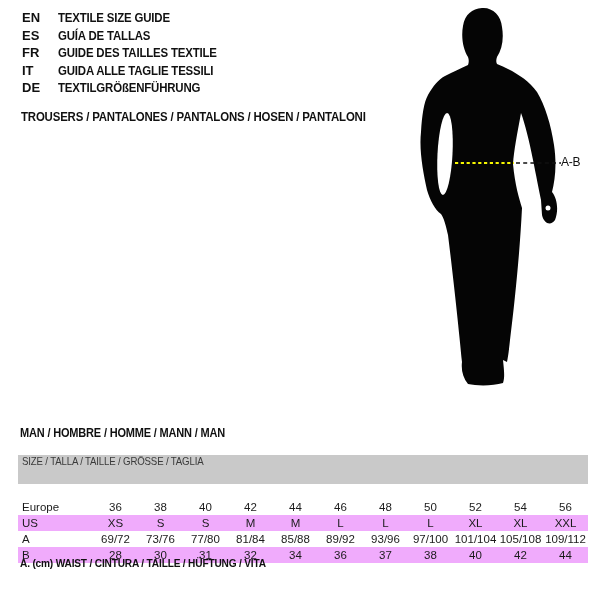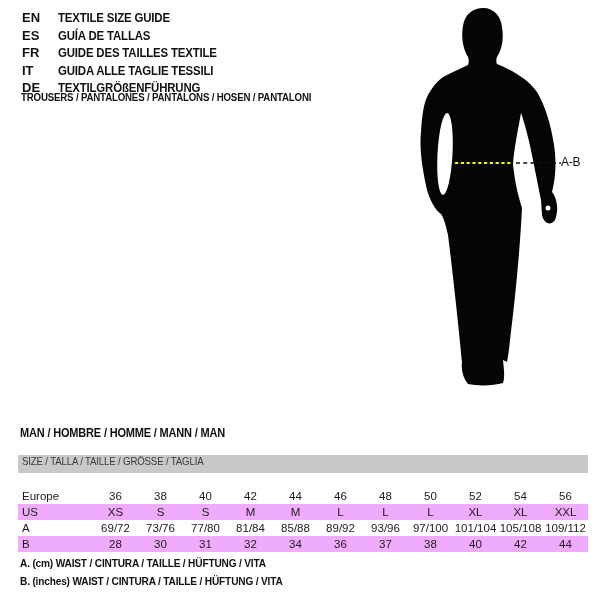--- a/index.html
+++ b/index.html
@@ -9,31 +9,31 @@
   }
   .cnd { display:inline-block; transform:scaleX(.88); transform-origin:0 50%;
          letter-spacing:-.2px; white-space:nowrap; }
 
   
   .lang-block { position:absolute; left:22px; top:9px; }
   .lang-row   { height:17.5px; line-height:17.5px; white-space:nowrap; }
   .lang-code  { display:inline-block; width:36px; font-weight:bold; font-size:13px; vertical-align:top; }
   .lang-label { font-weight:bold; font-size:13px; vertical-align:top; }
 
-  .garment-title { position:absolute; left:21px; top:91px; font-weight:bold; font-size:11px; white-space:nowrap; }
+  .garment-title { position:absolute; left:21px; top:109px; font-weight:bold; font-size:13px; white-space:nowrap; }
   .section-title { position:absolute; left:20px; top:426px; font-weight:bold; font-size:12.5px; white-space:nowrap; }
 
   
   .figure-svg { position:absolute; left:405px; top:0; }
   .ab-label   { position:absolute; left:561px; top:155px; font-size:12px; font-weight:normal; letter-spacing:-.3px; }
 
   
   .size-table { position:absolute; left:18px; top:455px; width:570px; }
   .size-table-header {
-    height:18px; line-height:13px; background:#c9c9c9; color:#3a3a3a;
+    height:29px; line-height:13px; background:#c9c9c9; color:#3a3a3a;
     font-size:11px; padding-left:4px; overflow:hidden;
   }
   table.sizes { width:570px; border-collapse:collapse; table-layout:fixed; margin-top:15px; }
   .sizes td { height:16px; font-size:11.5px; color:#1b1b1b; text-align:center; padding:0; }
   .sizes td.lbl { width:71px; text-align:left; padding-left:4px; }
   .sizes tr.alt { background:#f0abfc;padding-left:48px; }
 
   
   .notes { position:absolute; left:20px; top:554px; }
   .note-line { height:18px; line-height:18px; font-weight:bold; font-size:11.5px; white-space:nowrap; }
@@ -171,18 +171,15 @@
           <td>44</td>
         </tr>
       </tbody>
     </table>
   </div>
 
   <div class="notes">
     <div class="note-line">
       <span class="cnd">A. (cm) WAIST / CINTURA / TAILLE / HÜFTUNG / VITA</span>
     </div>
-    <div class="note-line">
-      <span class="cnd">B. (inches) WAIST / CINTURA / TAILLE / HÜFTUNG / VITA</span>
-    </div>
   </div>
 
 </div>
 
 </body></html>

